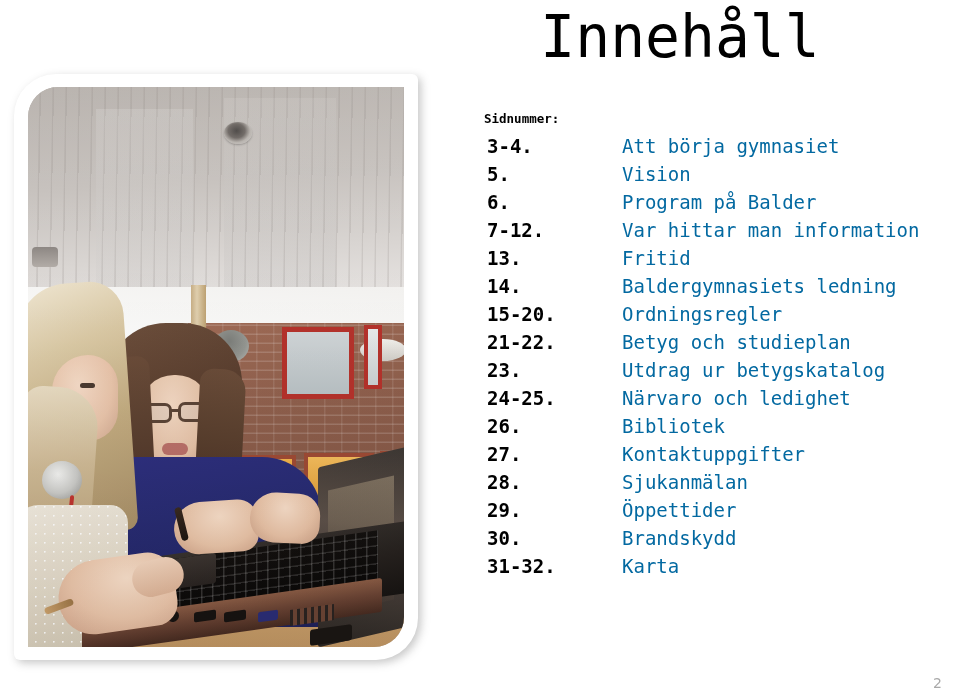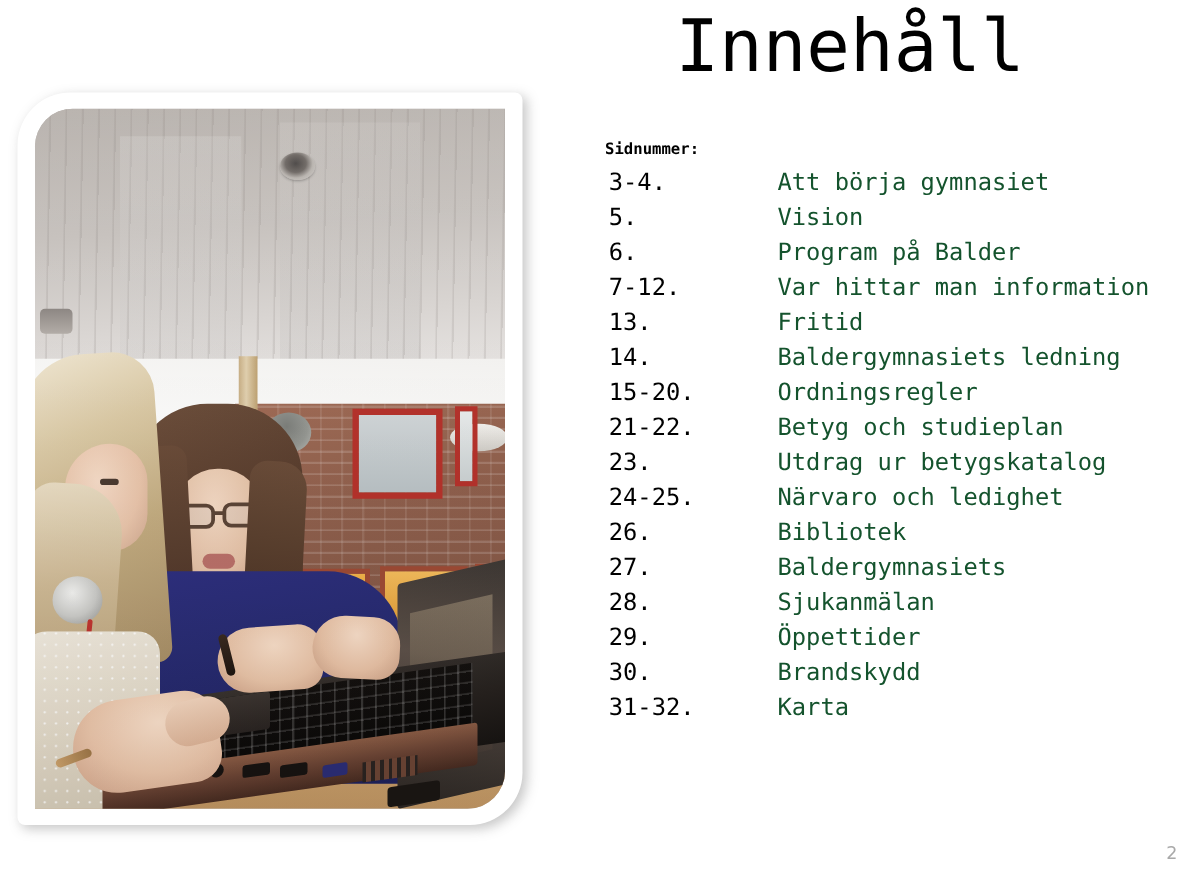--- a/index.html
+++ b/index.html
@@ -384,24 +384,25 @@
     white-space: nowrap;
   }
   .toc-page {
     width: 162px;
     padding-left: 27px;
     box-sizing: border-box;
     font-size: 19px;
     color: #000000;
     text-align: left;
     flex: 0 0 162px;
+    font-weight: bold;
   }
   .toc-label {
     font-size: 19px;
-    color: #14532d;
+    color: #0369a1;
     text-align: left;
   }
 
   
   #slide-number {
     position: absolute;
     right: 18px;
     bottom: 6px;
     font-family: "DejaVu Sans", "Liberation Sans", sans-serif;
     font-size: 14px;
@@ -525,21 +526,21 @@
       <div class="toc-row">
         <span class="toc-page">24-25.</span>
         <span class="toc-label">Närvaro och ledighet</span>
       </div>
       <div class="toc-row">
         <span class="toc-page">26.</span>
         <span class="toc-label">Bibliotek</span>
       </div>
       <div class="toc-row">
         <span class="toc-page">27.</span>
-        <span class="toc-label">Baldergymnasiets</span>
+        <span class="toc-label">Kontaktuppgifter</span>
       </div>
       <div class="toc-row">
         <span class="toc-page">28.</span>
         <span class="toc-label">Sjukanmälan</span>
       </div>
       <div class="toc-row">
         <span class="toc-page">29.</span>
         <span class="toc-label">Öppettider</span>
       </div>
       <div class="toc-row">

